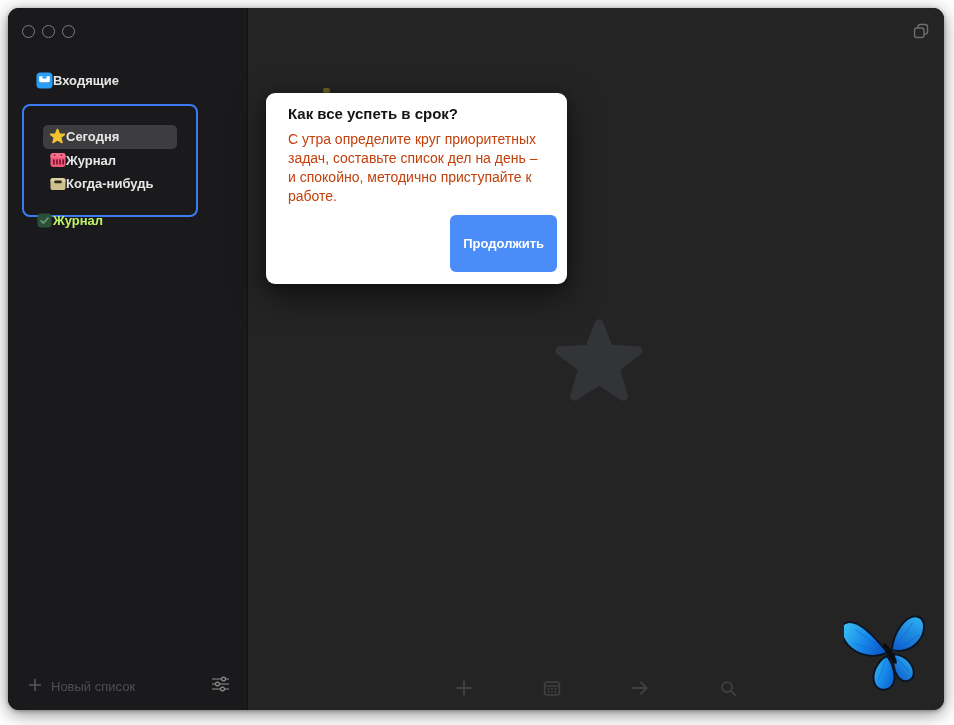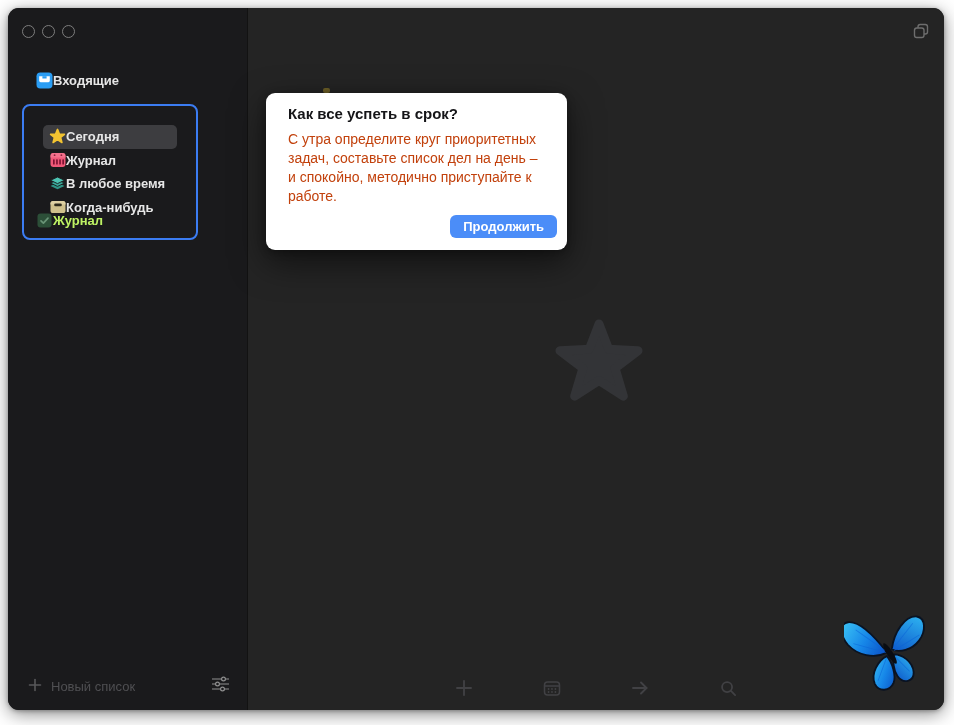--- a/index.html
+++ b/index.html
@@ -52,21 +52,21 @@
 
   
   .popover { position:absolute; left:18px; top:85px; width:301px;
     background:#ffffff; border-radius:9px; padding:11px 22px 12px;
     box-shadow:0 12px 34px rgba(0,0,0,.55), 0 2px 8px rgba(0,0,0,.3);
     display:flex; flex-direction:column; }
   .popover-title { font-size:15px; font-weight:700; color:#151518; line-height:20px; }
   .popover-body { margin-top:6px; font-size:14px; color:#c2410c; line-height:19px; }
   .popover-btn { align-self:flex-end; margin-top:9px; margin-right:-12px;
     background:#4b8df8; color:#fff; font-size:13px; font-weight:700;
-    border:none; border-radius:6px; padding:4px 13px; line-height:15px;
+    border:none; border-radius:6px; padding:21px 13px; line-height:15px;
     font-family:"Liberation Sans", sans-serif; cursor:pointer; }
 
   
   .main-toolbar { position:absolute; left:0; right:0; bottom:6px; height:28px;
     display:flex; align-items:center; justify-content:center; gap:70px; }
   .main-toolbar .tb-btn { width:18px; height:18px; display:flex;
     align-items:center; justify-content:center; }
 
   .butterfly { position:absolute; right:8px; bottom:4px; }
 </style>
@@ -114,30 +114,20 @@
             <circle cx="11.4" cy="3.2" r="0.9" fill="#8e1f3d"></circle>
             <rect x="3" y="7.3" width="1.7" height="5.2" rx="0.6" fill="#7e1232"></rect>
             <rect x="6.1" y="7.3" width="1.7" height="5.2" rx="0.6" fill="#7e1232"></rect>
             <rect x="9.2" y="7.3" width="1.7" height="5.2" rx="0.6" fill="#7e1232"></rect>
             <rect x="12.3" y="7.3" width="1.7" height="5.2" rx="0.6" fill="#7e1232"></rect>
           </svg>
         </span>
         <span>Журнал</span>
       </div>
 
-      <div class="side-row">
-        <span class="icn">
-          <svg width="17" height="16" viewBox="0 0 17 16">
-            <path d="M8.5 6.6 L15.5 9.9 L8.5 13.2 L1.5 9.9 Z" fill="#2e9486"></path>
-            <path d="M8.5 3.8 L15.5 7.1 L8.5 10.4 L1.5 7.1 Z" fill="#3aa99a" stroke="#1a1a1c" stroke-width="0.9"></path>
-            <path d="M8.5 1 L15.5 4.3 L8.5 7.6 L1.5 4.3 Z" fill="#4cc3b2" stroke="#1a1a1c" stroke-width="0.9"></path>
-          </svg>
-        </span>
-        <span>В любое время</span>
-      </div>
 
       <div class="side-row">
         <span class="icn">
           <svg width="16" height="14" viewBox="0 0 16 14">
             <rect x="0.5" y="1" width="15" height="12" rx="2.6" fill="#cfc08c"></rect>
             <path d="M0.5 3.6 a2.6 2.6 0 0 1 2.6 -2.6 h9.8 a2.6 2.6 0 0 1 2.6 2.6 v1 h-15 Z" fill="#ded0a3"></path>
             <rect x="4.2" y="3.5" width="7.6" height="2.7" rx="1.3" fill="#2e2a1c"></rect>
           </svg>
         </span>
         <span>Когда-нибудь</span>

